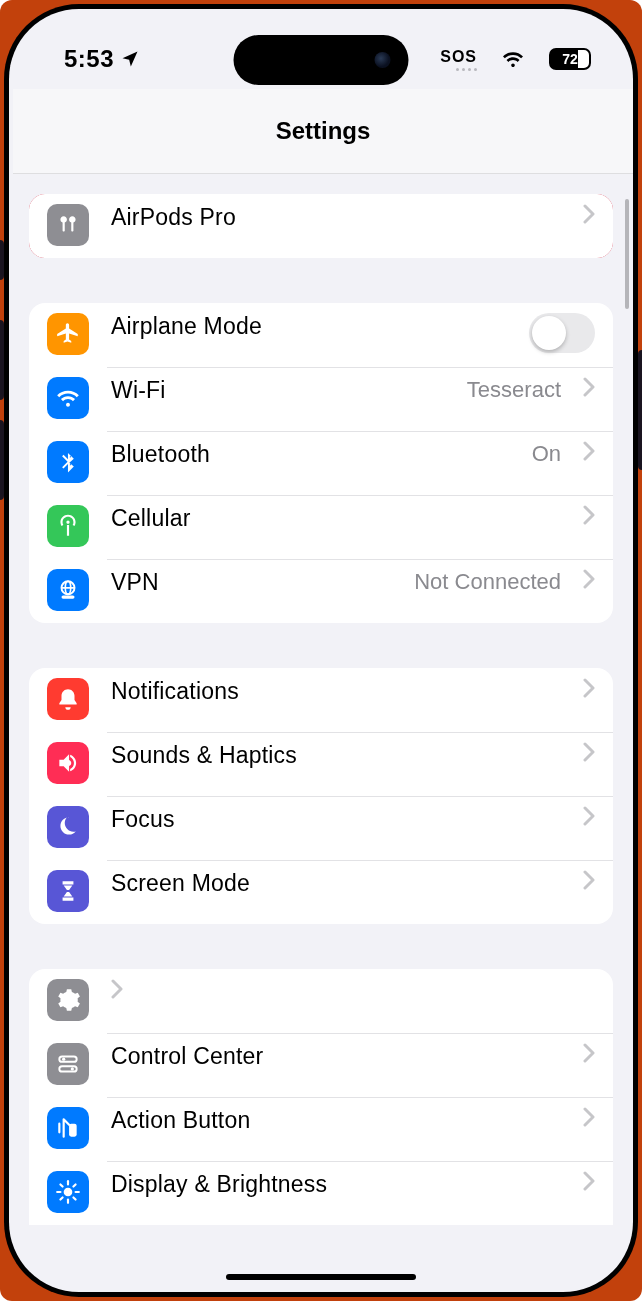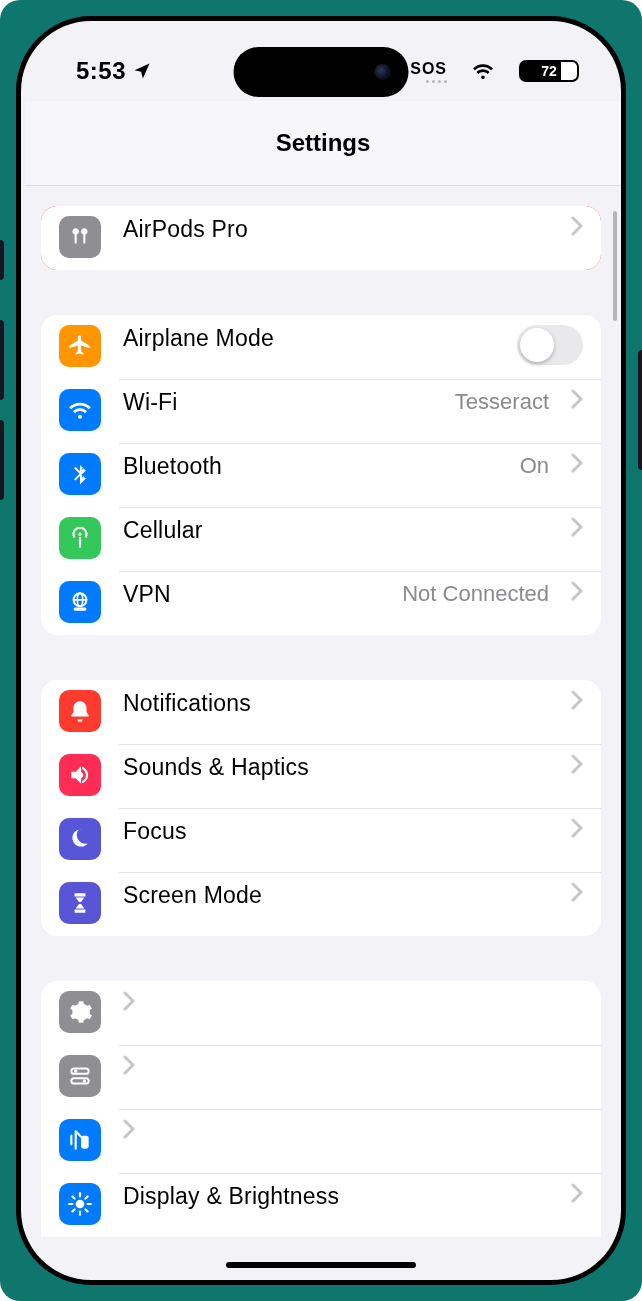--- a/index.html
+++ b/index.html
@@ -1,22 +1,22 @@
 <!DOCTYPE html>
 <html><head>
 <meta charset="utf-8">
 <style>
   * { box-sizing: border-box; margin: 0; padding: 0; }
   html, body { width: 642px; height: 1301px; background: #fff; font-family: -apple-system, "Helvetica Neue", Helvetica, Arial, sans-serif; }
   .phone-frame {
     position: relative;
     width: 642px; height: 1301px;
-    background: #0f766e;
-    border-radius: 20px;
-    padding: 16px;
+    background: #c2410c;
+    border-radius: 12px;
+    padding: 4px;
   }
   .phone-inner {
     width: 100%; height: 100%;
     background: #000;
     border-radius: 75px;
     padding: 5px;
     position: relative;
   }
   .screen {
     width: 100%; height: 100%;
@@ -57,21 +57,21 @@
     z-index:40;
     font-weight:600;
   }
   .status-left { display:flex; align-items:center; gap:6px; font-size:24px; letter-spacing:0.5px;}
   .status-right { display:flex; align-items:center; gap:24px; }
   .loc-icon svg, .wifi-icon svg, .battery-icon svg { display:block; }
   .sos { font-size:16px; font-weight:700; letter-spacing:1px; position:relative;}
   .sos-dots { display:flex; gap:3px; justify-content:flex-end; margin-top:2px;}
   .sos-dots span{ width:3px; height:3px; background:#b8b8bd; border-radius:50%; display:block;}
   .battery {
-    position:relative; width:60px; height:22px;
+    position:relative; width:42px; height:22px;
     border:2px solid #000; border-radius:7px;
     display:flex; align-items:center; justify-content:center;
     font-size:14px; font-weight:700;
     background: linear-gradient(to right, #000 72%, #fff 72%);
     color:#fff;
     overflow:hidden;
   }
   .battery .batt-text { position:relative; z-index:2; mix-blend-mode:difference; color:#fff;}
 
   
@@ -368,33 +368,35 @@
           </div>
           <div class="row">
             <div class="icon-sq bg-gray2">
               <svg viewBox="0 0 24 24" fill="#fff">
                   <rect x="4" y="5" width="16" height="5" rx="2.5" fill="none" stroke="#fff" stroke-width="1.8"></rect>
                   <circle cx="8" cy="7.5" r="1.5"></circle>
                   <rect x="4" y="14" width="16" height="5" rx="2.5" fill="none" stroke="#fff" stroke-width="1.8"></rect>
                   <circle cx="16" cy="16.5" r="1.5"></circle>
                 </svg>
             </div>
+            <div class="row-label">Control Center</div>
             <span class="chevron">
                 <svg viewBox="0 0 12 20" fill="none" stroke="#c6c6c9" stroke-width="3" stroke-linecap="round" stroke-linejoin="round">
                   <path d="M2 2l8 8-8 8"></path>
                 </svg>
               </span>
           </div>
           <div class="row">
             <div class="icon-sq bg-blue">
               <svg viewBox="0 0 24 24" fill="none" stroke="#fff" stroke-width="2" stroke-linecap="round">
                   <path d="M4 8v8M8 4l5 5M8 4v16"></path>
                   <rect x="13" y="8" width="7" height="12" rx="2" fill="#fff" stroke="none"></rect>
                 </svg>
             </div>
+            <div class="row-label">Action Button</div>
             <span class="chevron">
                 <svg viewBox="0 0 12 20" fill="none" stroke="#c6c6c9" stroke-width="3" stroke-linecap="round" stroke-linejoin="round">
                   <path d="M2 2l8 8-8 8"></path>
                 </svg>
               </span>
           </div>
           <div class="row">
             <div class="icon-sq bg-blue">
               <svg viewBox="0 0 24 24" fill="#fff">
                   <circle cx="12" cy="12" r="4"></circle>

